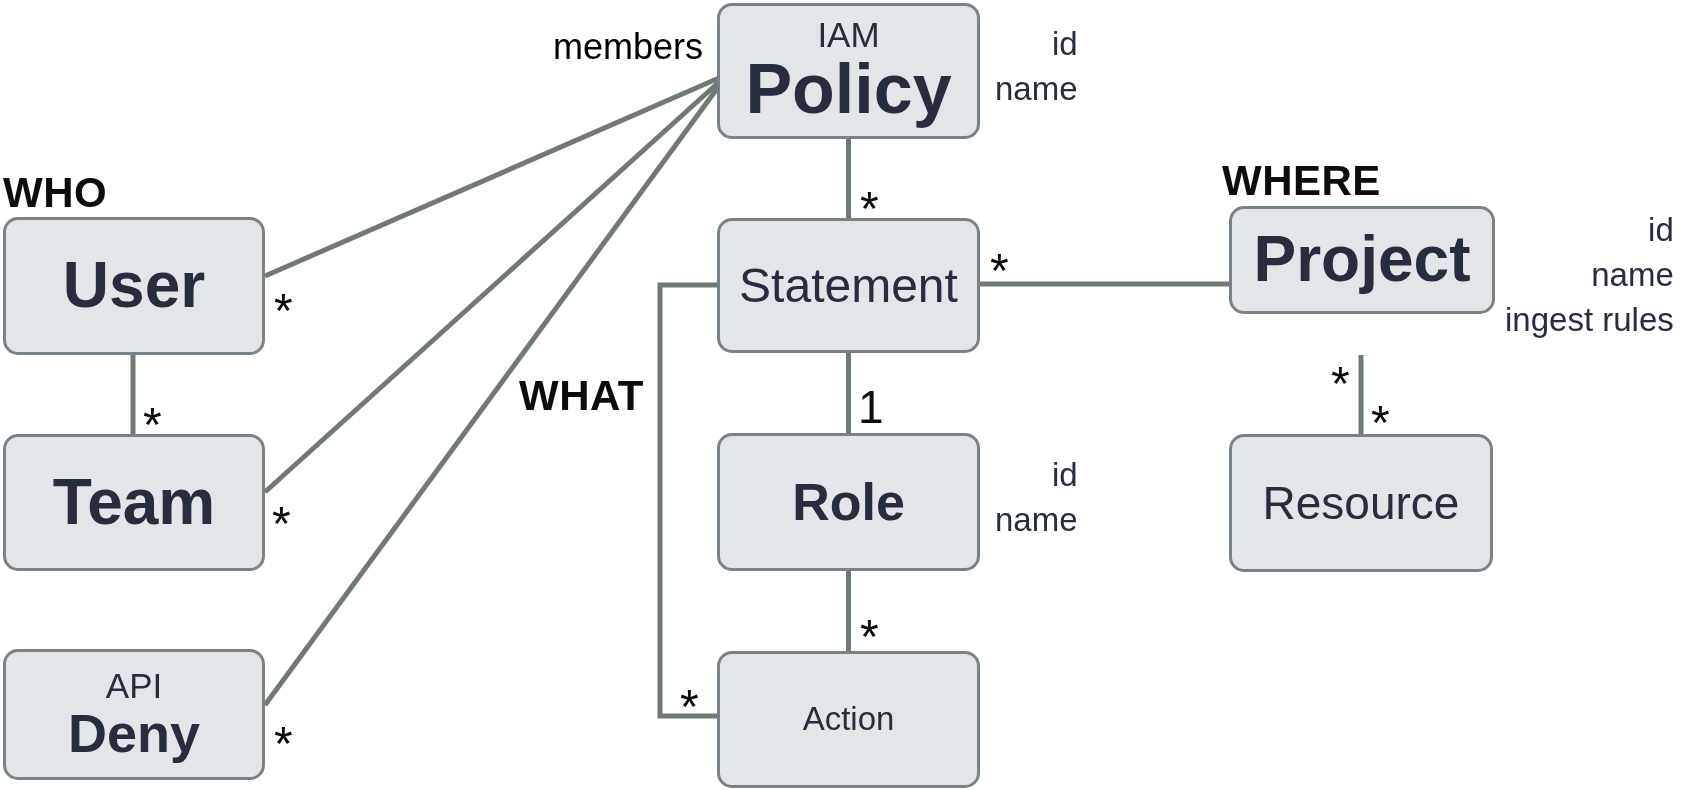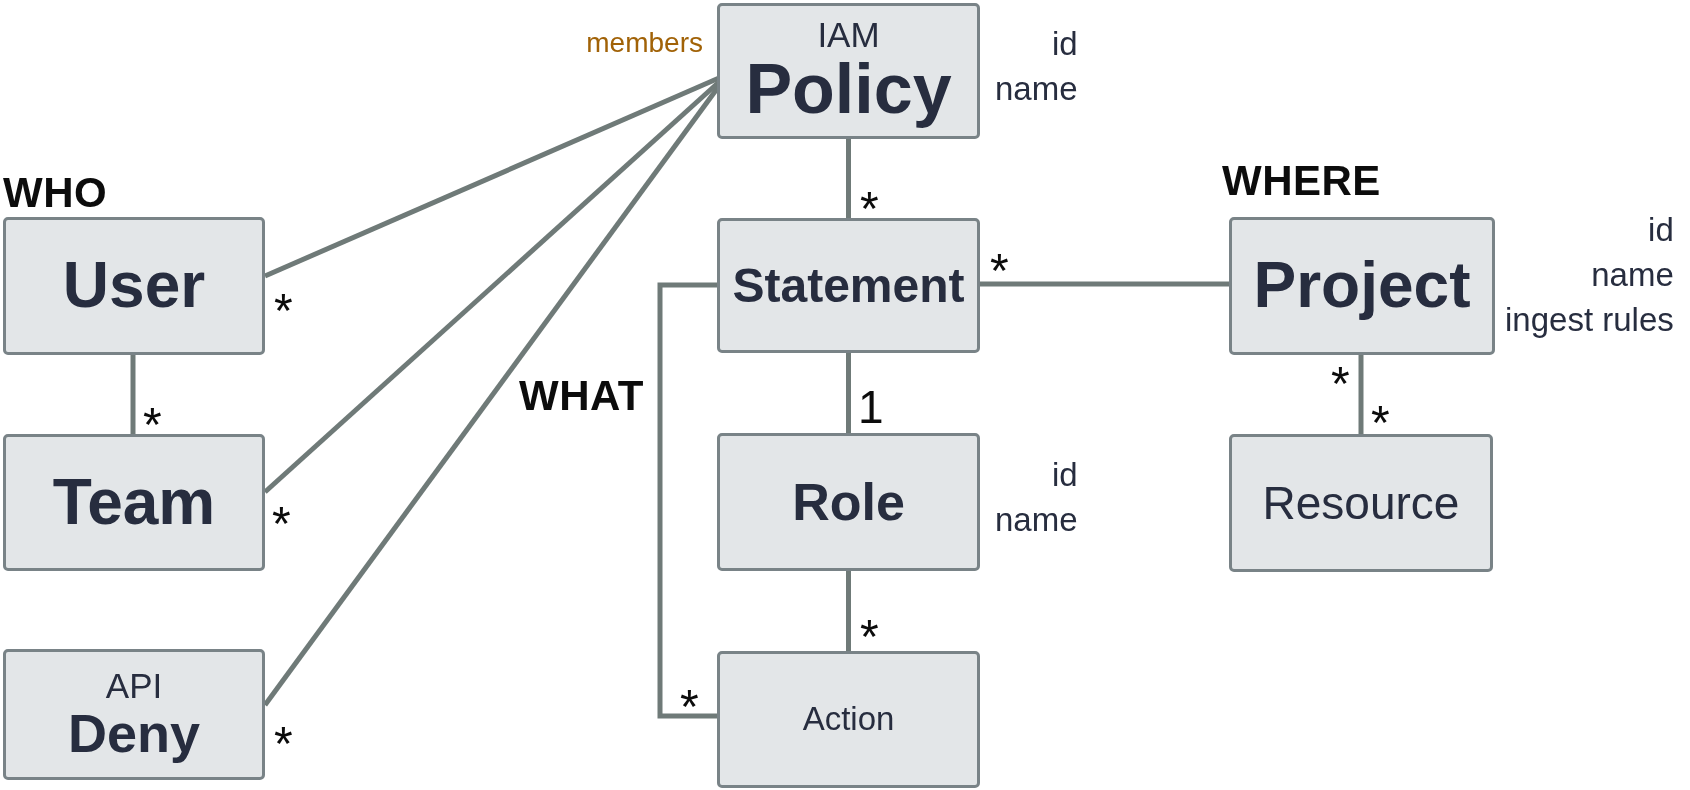--- a/index.html
+++ b/index.html
@@ -7,43 +7,43 @@
     position:relative;
     width:1690px;height:790px;
     background:#ffffff;
     font-family:"Liberation Sans",sans-serif;
     overflow:hidden;
   }
   .wires{position:absolute;left:0;top:0;width:1690px;height:790px;}
   .wires line,.wires polyline{stroke:#6f7a78;stroke-width:5;fill:none;}
   .entity{
     position:absolute;box-sizing:border-box;
-    background:#e3e6e8;border:3px solid #798387;border-radius:5px;
+    background:#e3e6e8;border:3px solid #798387;border-radius:15px;
     display:flex;flex-direction:column;align-items:center;justify-content:center;
     color:#272d3f;text-align:center;
   }
   .kicker{font-size:35px;font-weight:400;line-height:1.05;}
   .title-xl{font-size:70px;font-weight:700;line-height:1.02;}
   .title-lg{font-size:64px;font-weight:700;line-height:1.05;}
   .title-md{font-size:54px;font-weight:700;line-height:1.05;}
   .title-role{font-size:52px;font-weight:700;line-height:1.05;}
-  .title-stmt{font-size:48px;font-weight:700;line-height:1.12;}
+  .title-stmt{font-size:48px;font-weight:400;line-height:1.12;}
   .title-action{font-size:33px;font-weight:400;line-height:1.05;}
   .title-resource{font-size:46px;font-weight:400;line-height:1.05;}
   .subtitle{font-size:34px;font-weight:400;line-height:1.2;margin-top:4px;}
   .attrs{
     position:absolute;color:#272d3f;
     font-size:33px;line-height:45px;font-weight:400;text-align:right;
   }
   .group-label{
     position:absolute;color:#0c0c0c;font-weight:700;font-size:42px;line-height:1;
     letter-spacing:0.5px;
   }
   .edge-label{
-    position:absolute;color:#a16207;font-size:28px;line-height:1;font-weight:400;
+    position:absolute;color:#000000;font-size:36px;line-height:1;font-weight:400;
   }
   .mult{
     position:absolute;color:#0c0c0c;font-size:48px;line-height:1;font-weight:400;
   }
   .mult-one{font-size:46px;}
 </style>
 </head>
 <body>
 
 <div class="stage">
@@ -102,21 +102,21 @@
     <div>id</div>
     <div>name</div>
   </div>
 
   <div class="entity" style="left:717px;top:651px;width:263px;height:137px">
     <div class="title-action">Action</div>
   </div>
 
   <div class="group-label" style="left:1222px;top:160px">WHERE</div>
 
-  <div class="entity" style="left:1229px;top:217px;width:266px;height:138px">
+  <div class="entity" style="left:1229px;top:206px;width:266px;height:108px">
     <div class="title-lg">Project</div>
   </div>
 
   <div class="attrs" style="left:1505px;top:207px">
     <div>id</div>
     <div>name</div>
     <div>ingest rules</div>
   </div>
 
   <div class="entity" style="left:1229px;top:434px;width:264px;height:138px">

